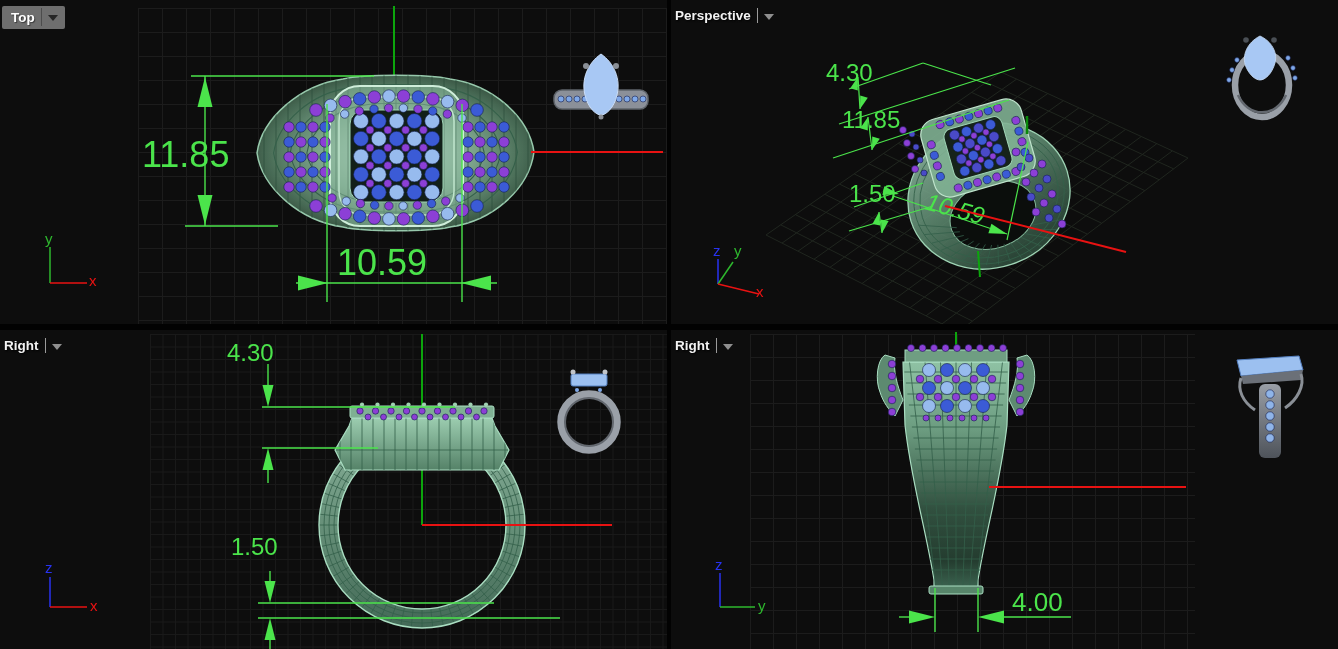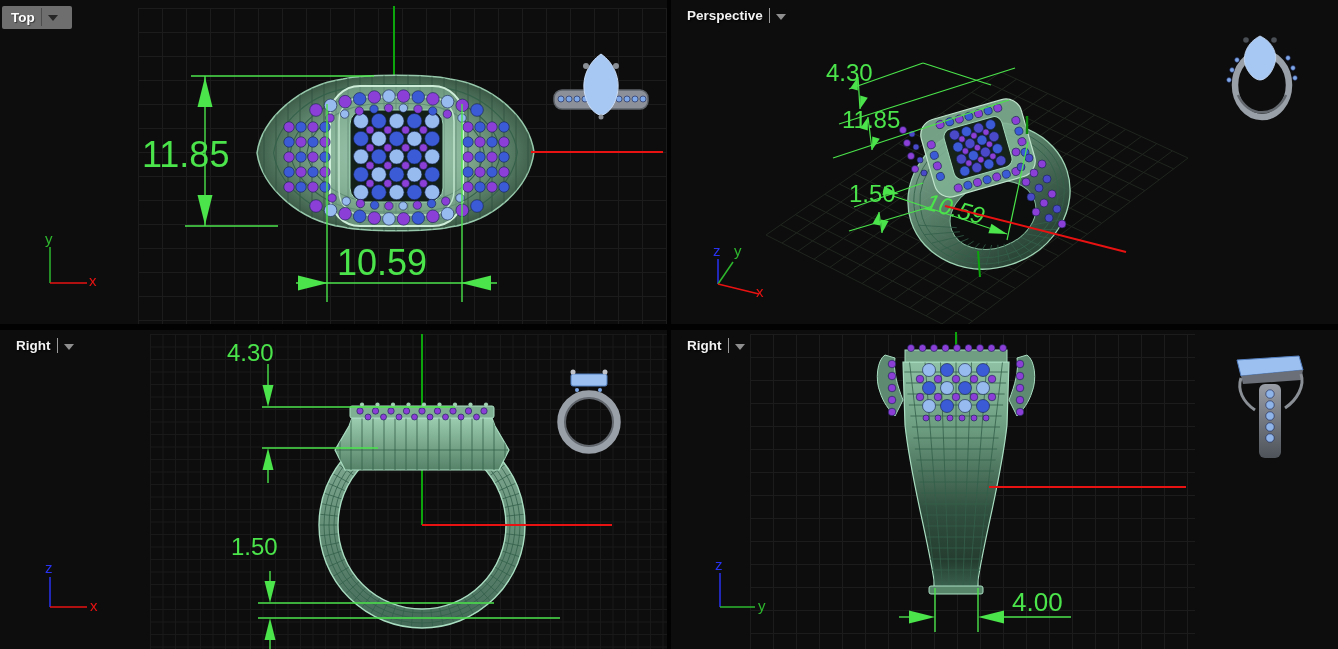--- a/index.html
+++ b/index.html
@@ -13,24 +13,24 @@
   .grid{position:absolute;pointer-events:none;
         background-image:linear-gradient(to right,#1c1c1c 1px,transparent 1px),
                          linear-gradient(to bottom,#1c1c1c 1px,transparent 1px);
         background-size:24px 24px;}
   #vp-top .grid{left:138px;top:8px;right:0;bottom:0;}
   #vp-front .grid{left:150px;top:4px;right:0;bottom:0;background-size:12.5px 12.5px;
         background-image:linear-gradient(to right,#191919 1px,transparent 1px),
                          linear-gradient(to bottom,#191919 1px,transparent 1px);}
   #vp-right .grid{left:79px;top:4px;width:445px;bottom:0;background-size:23px 23px;}
   svg.scene{position:absolute;left:0;top:0;}
-  .vp-label{position:absolute;top:8px;left:16px;display:flex;align-items:center;gap:6px;
+  .vp-label{position:absolute;top:8px;left:4px;display:flex;align-items:center;gap:6px;
             font-weight:bold;font-size:13.5px;color:#f2f2f2;z-index:6;
             text-shadow:1px 1px 2px #000;cursor:default;user-select:none;}
-  .vp-label.active{top:6px;left:2px;background:#6e6e6e;padding:2px 14px 3px 9px;border-radius:2px;
+  .vp-label.active{top:6px;left:2px;background:#6e6e6e;padding:2px 7px 3px 9px;border-radius:2px;
             color:#ffffff;text-shadow:1px 1px 1px #3a3a3a;}
   .vp-label .sep{width:1px;height:15px;background:#b5b5b5;opacity:.85;}
   .vp-label.active .sep{background:#474747;height:18px;}
   .vp-label .arrow{width:0;height:0;border-left:5px solid transparent;border-right:5px solid transparent;
             border-top:6px solid #8f8f8f;margin-top:2px;}
   .vp-label.active .arrow{border-top-color:#262626;}
   .dim{stroke:var(--dim-green);stroke-width:1.4;fill:none;}
   .dim-thin{stroke:var(--dim-green);stroke-width:1.2;fill:none;}
   .dim-text{fill:var(--dim-green);font-family:"Liberation Sans",sans-serif;}
   .xaxis{stroke:var(--x-red);stroke-width:2;}

